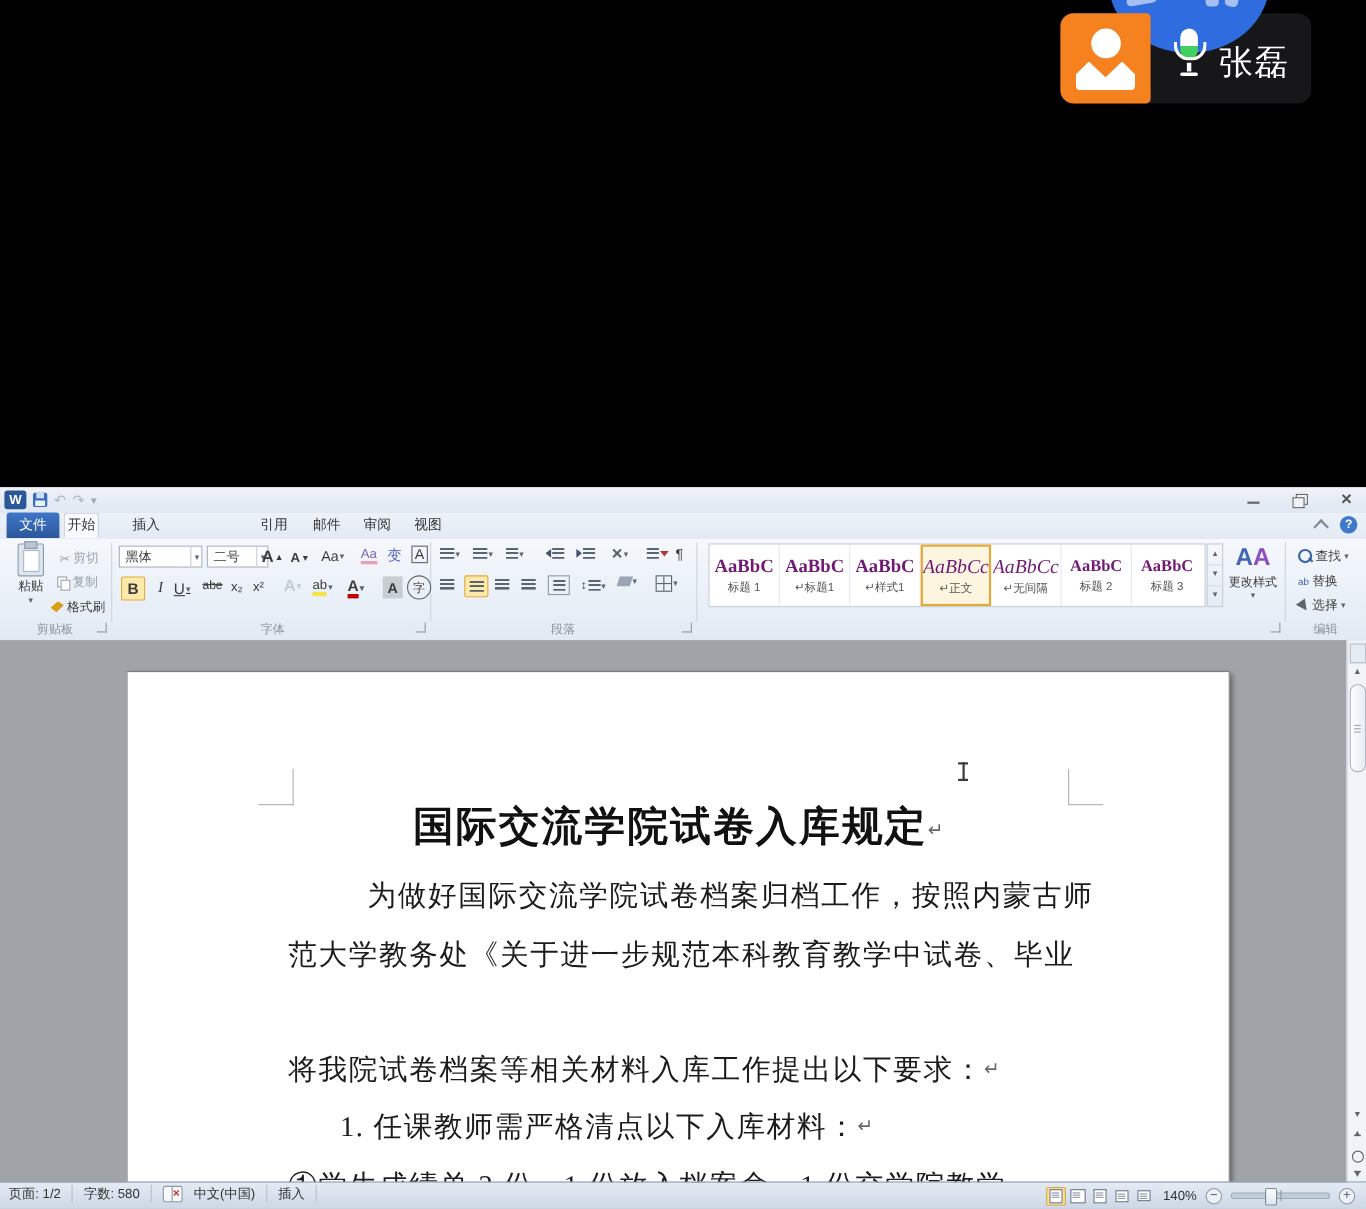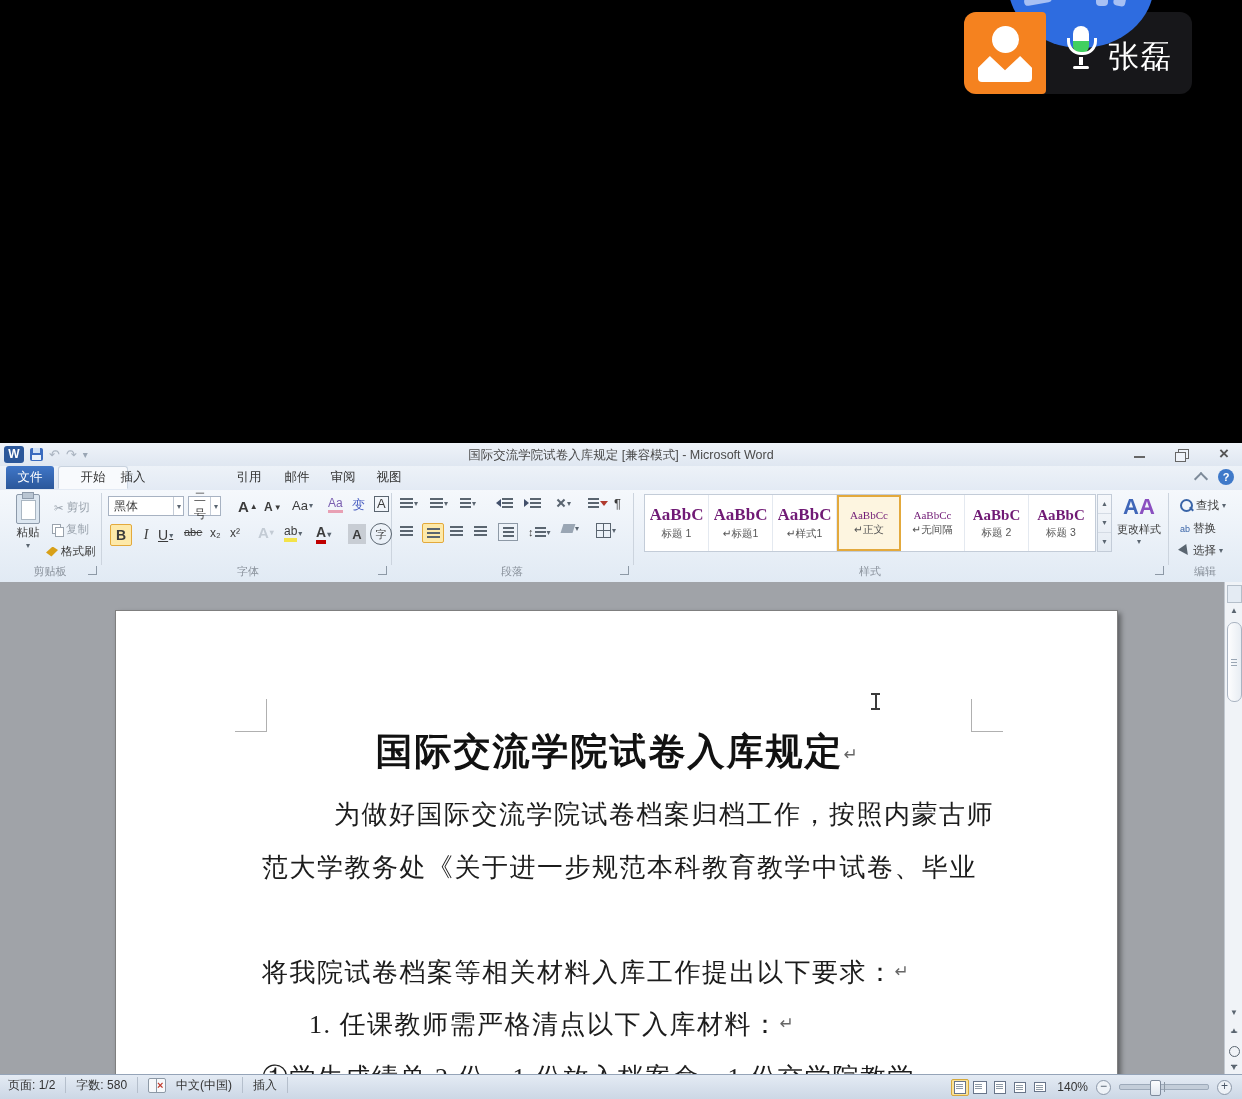--- a/index.html
+++ b/index.html
@@ -38,21 +38,21 @@
   .wb{width:20px;height:16px;position:relative;cursor:default;}
   .wb-min:before{content:"";position:absolute;left:4px;top:10px;width:11px;height:2px;background:#666;}
   .wb-restore:before{content:"";position:absolute;left:6px;top:3px;width:9px;height:8px;border:1.5px solid #666;background:#eff3f9;}
   .wb-restore:after{content:"";position:absolute;left:3px;top:6px;width:9px;height:8px;border:1.5px solid #666;background:#eff3f9;}
   .wb-close{color:#555;font-size:17px;line-height:15px;text-align:center;font-weight:bold;}
   
   .tabrow{position:absolute;left:0;top:23px;width:100%;height:24px;background:linear-gradient(#edf2f8,#e3eaf4);
           border-bottom:1px solid #c9d3df;font-size:12.5px;color:#333;}
   .tab-file{position:absolute;left:6px;top:0;width:48px;height:23px;background:linear-gradient(#3f76c8,#2b579a);
             color:#fff;text-align:center;line-height:23px;border-radius:3px 3px 0 0;}
-  .tab-active{position:absolute;left:58px;top:0;width:70px;height:23px;background:#f8fafd;border:1px solid #c9d3df;
+  .tab-active{position:absolute;left:58px;top:0;width:32px;height:23px;background:#f8fafd;border:1px solid #c9d3df;
               border-bottom:1px solid #f8fafd;box-sizing:border-box;text-align:center;line-height:21px;border-radius:3px 3px 0 0;}
   .tab-plain{position:absolute;top:0;height:23px;line-height:23px;text-align:center;}
   .ribbon-collapse{position:absolute;right:36px;top:8px;width:8px;height:8px;border-left:2px solid #7d8a99;
                    border-top:2px solid #7d8a99;transform:rotate(45deg);}
   .help-btn{position:absolute;right:8px;top:3px;width:16px;height:16px;border-radius:50%;background:#3f79c9;
             color:#fff;font-size:11px;font-weight:bold;text-align:center;line-height:16px;}
   
   .ribbon{position:absolute;left:0;top:47px;width:100%;height:92px;background:linear-gradient(#f5f8fc,#e1eaf4);
           border-bottom:1px solid #b8c2ce;font-size:11.5px;color:#3b3b3b;}
   .gsep{position:absolute;top:3px;height:72px;width:1px;background:#ccd4de;}
@@ -79,21 +79,21 @@
   .lens:after{content:"";position:absolute;left:7px;top:7px;width:5px;height:2px;background:#3a65a8;transform:rotate(45deg);}
   .cursor-ico{width:0;height:0;border-left:5px solid transparent;border-right:5px solid transparent;
               border-top:10px solid #5a6570;transform:rotate(-35deg);}
   
   .gallery{position:absolute;left:644px;top:4px;width:452px;height:58px;background:#fff;border:1px solid #c3ccd8;
            box-sizing:border-box;display:flex;}
   .style-cell{width:64px;height:100%;box-sizing:border-box;border-right:1px solid #e4e9f0;display:flex;
               flex-direction:column;align-items:center;justify-content:center;overflow:hidden;}
   .style-cell .prev{font-family:"Liberation Serif",serif;font-weight:bold;font-size:17px;color:#701a75;
                     white-space:nowrap;max-width:60px;overflow:hidden;}
-  .style-cell .prev.small{font-size:11px;font-weight:normal;}
+  .style-cell .prev.small{font-size:18px;font-weight:normal;font-style:italic;}
   .style-cell .slabel{font-size:10.5px;color:#555;margin-top:2px;white-space:nowrap;}
   .style-sel{border:2px solid #e3a93c;background:#fdf5e0;}
   .gal-scroll{position:absolute;left:1097px;top:4px;width:15px;height:58px;border:1px solid #c3ccd8;box-sizing:border-box;
               background:linear-gradient(#f6f8fb,#e4ebf3);display:flex;flex-direction:column;}
   .gal-scroll div{flex:1;text-align:center;font-size:7px;color:#5a6570;border-bottom:1px solid #d4dbe4;line-height:18px;}
   .chgstyle{position:absolute;left:1112px;top:4px;width:54px;height:70px;text-align:center;}
   .chgstyle .aa{font-size:22px;font-weight:bold;color:#3f66b8;line-height:26px;}
   .chgstyle .aa span{color:#8a4fc0;}
   .chgstyle .lbl{font-size:11px;color:#3b3b3b;margin-top:2px;}
   
@@ -167,21 +167,20 @@
   <div class="win">
 
     <div class="titlebar">
       <div class="qat">
         <div class="wlogo">W</div>
         <div class="floppy"></div>
         <div class="qat-glyph">↶</div>
         <div class="qat-glyph">↷</div>
         <div class="qat-sep">▾</div>
       </div>
-      <div class="title-text">国际交流学院试卷入库规定 [兼容模式]  -  Microsoft Word</div>
       <div class="winbtns">
         <div class="wb wb-min"></div>
         <div class="wb wb-restore"></div>
         <div class="wb wb-close">×</div>
       </div>
     </div>
 
     <div class="tabrow">
       <div class="tab-file">文件</div>
       <div class="tab-active">开始</div>
@@ -224,21 +223,21 @@
         <span style="width:12px;height:10px;background:#d8a018;clip-path:polygon(0 60%,55% 0,100% 35%,45% 100%);display:inline-block;"></span>
         <span>格式刷</span>
       </div>
       <div class="glabel" style="left:10px;width:80px;">剪贴板</div>
       <div class="launcher" style="left:88px;"></div>
 
       <div class="combo" style="left:108px;top:6px;width:76px;">
         <span>黑体</span>
           <span class="dd">▾</span>
       </div>
-      <div class="combo" style="left:188px;top:6px;width:33px;">
+      <div class="combo" style="left:188px;top:6px;width:56px;">
         <span>二号</span>
           <span class="dd">▾</span>
       </div>
       <div class="rbtn" style="left:238px;top:8px;font-weight:bold;font-size:15px;">
         <span>A</span>
           <span style="font-size:8px;vertical-align:8px;">▲</span>
       </div>
       <div class="rbtn" style="left:264px;top:10px;font-weight:bold;font-size:12px;">
         <span>A</span>
           <span style="font-size:8px;vertical-align:6px;">▼</span>
@@ -394,21 +393,20 @@
       <div class="gal-scroll">
         <div>▲</div>
         <div>▼</div>
         <div style="border-bottom:none;">▼</div>
       </div>
       <div class="chgstyle">
         <div class="aa"><span style="color:#3f66b8;">A</span><span>A</span></div>
         <div class="lbl">更改样式</div>
         <div class="dd">▾</div>
       </div>
-      <div class="glabel" style="left:644px;width:452px;">样式</div>
       <div class="launcher" style="left:1155px;"></div>
 
       <div class="btn-mini" style="left:1180px;top:8px;">
         <span class="lens"></span>
         <span>查找</span>
           <span class="dd">▾</span>
       </div>
       <div class="btn-mini" style="left:1180px;top:31px;">
         <span style="font-size:9px;color:#3a65a8;">ab</span>
         <span>替换</span>

